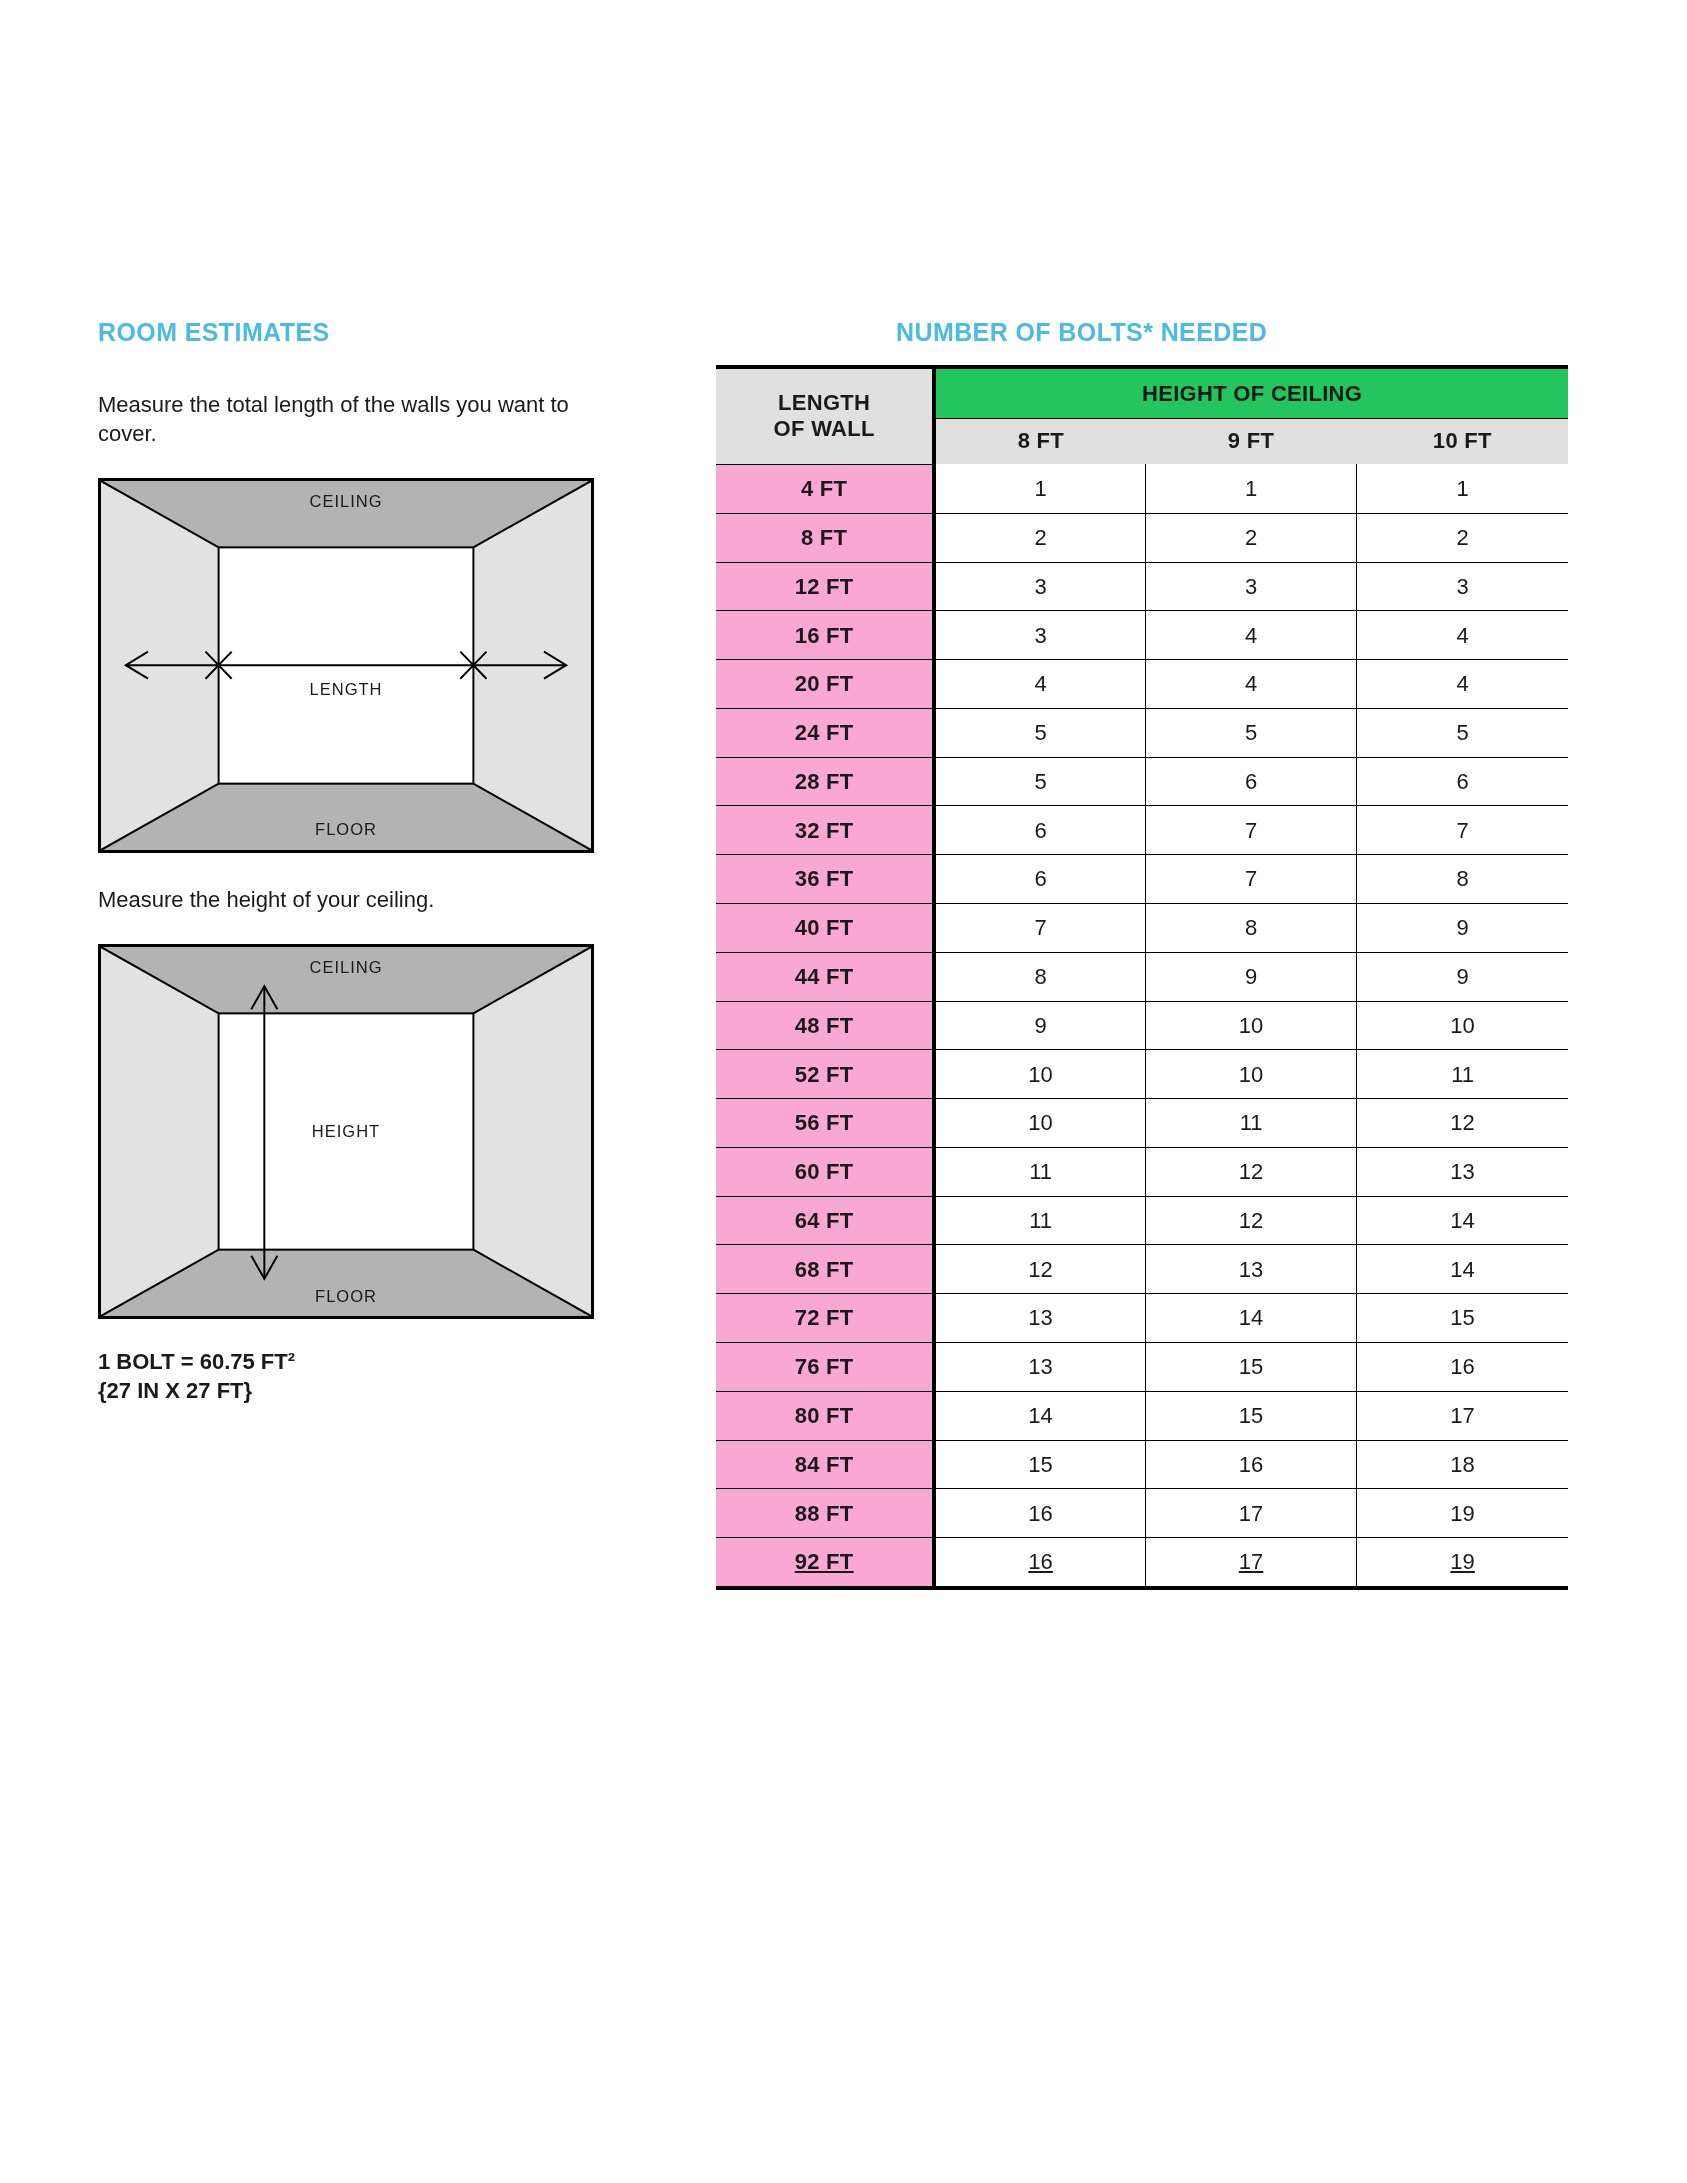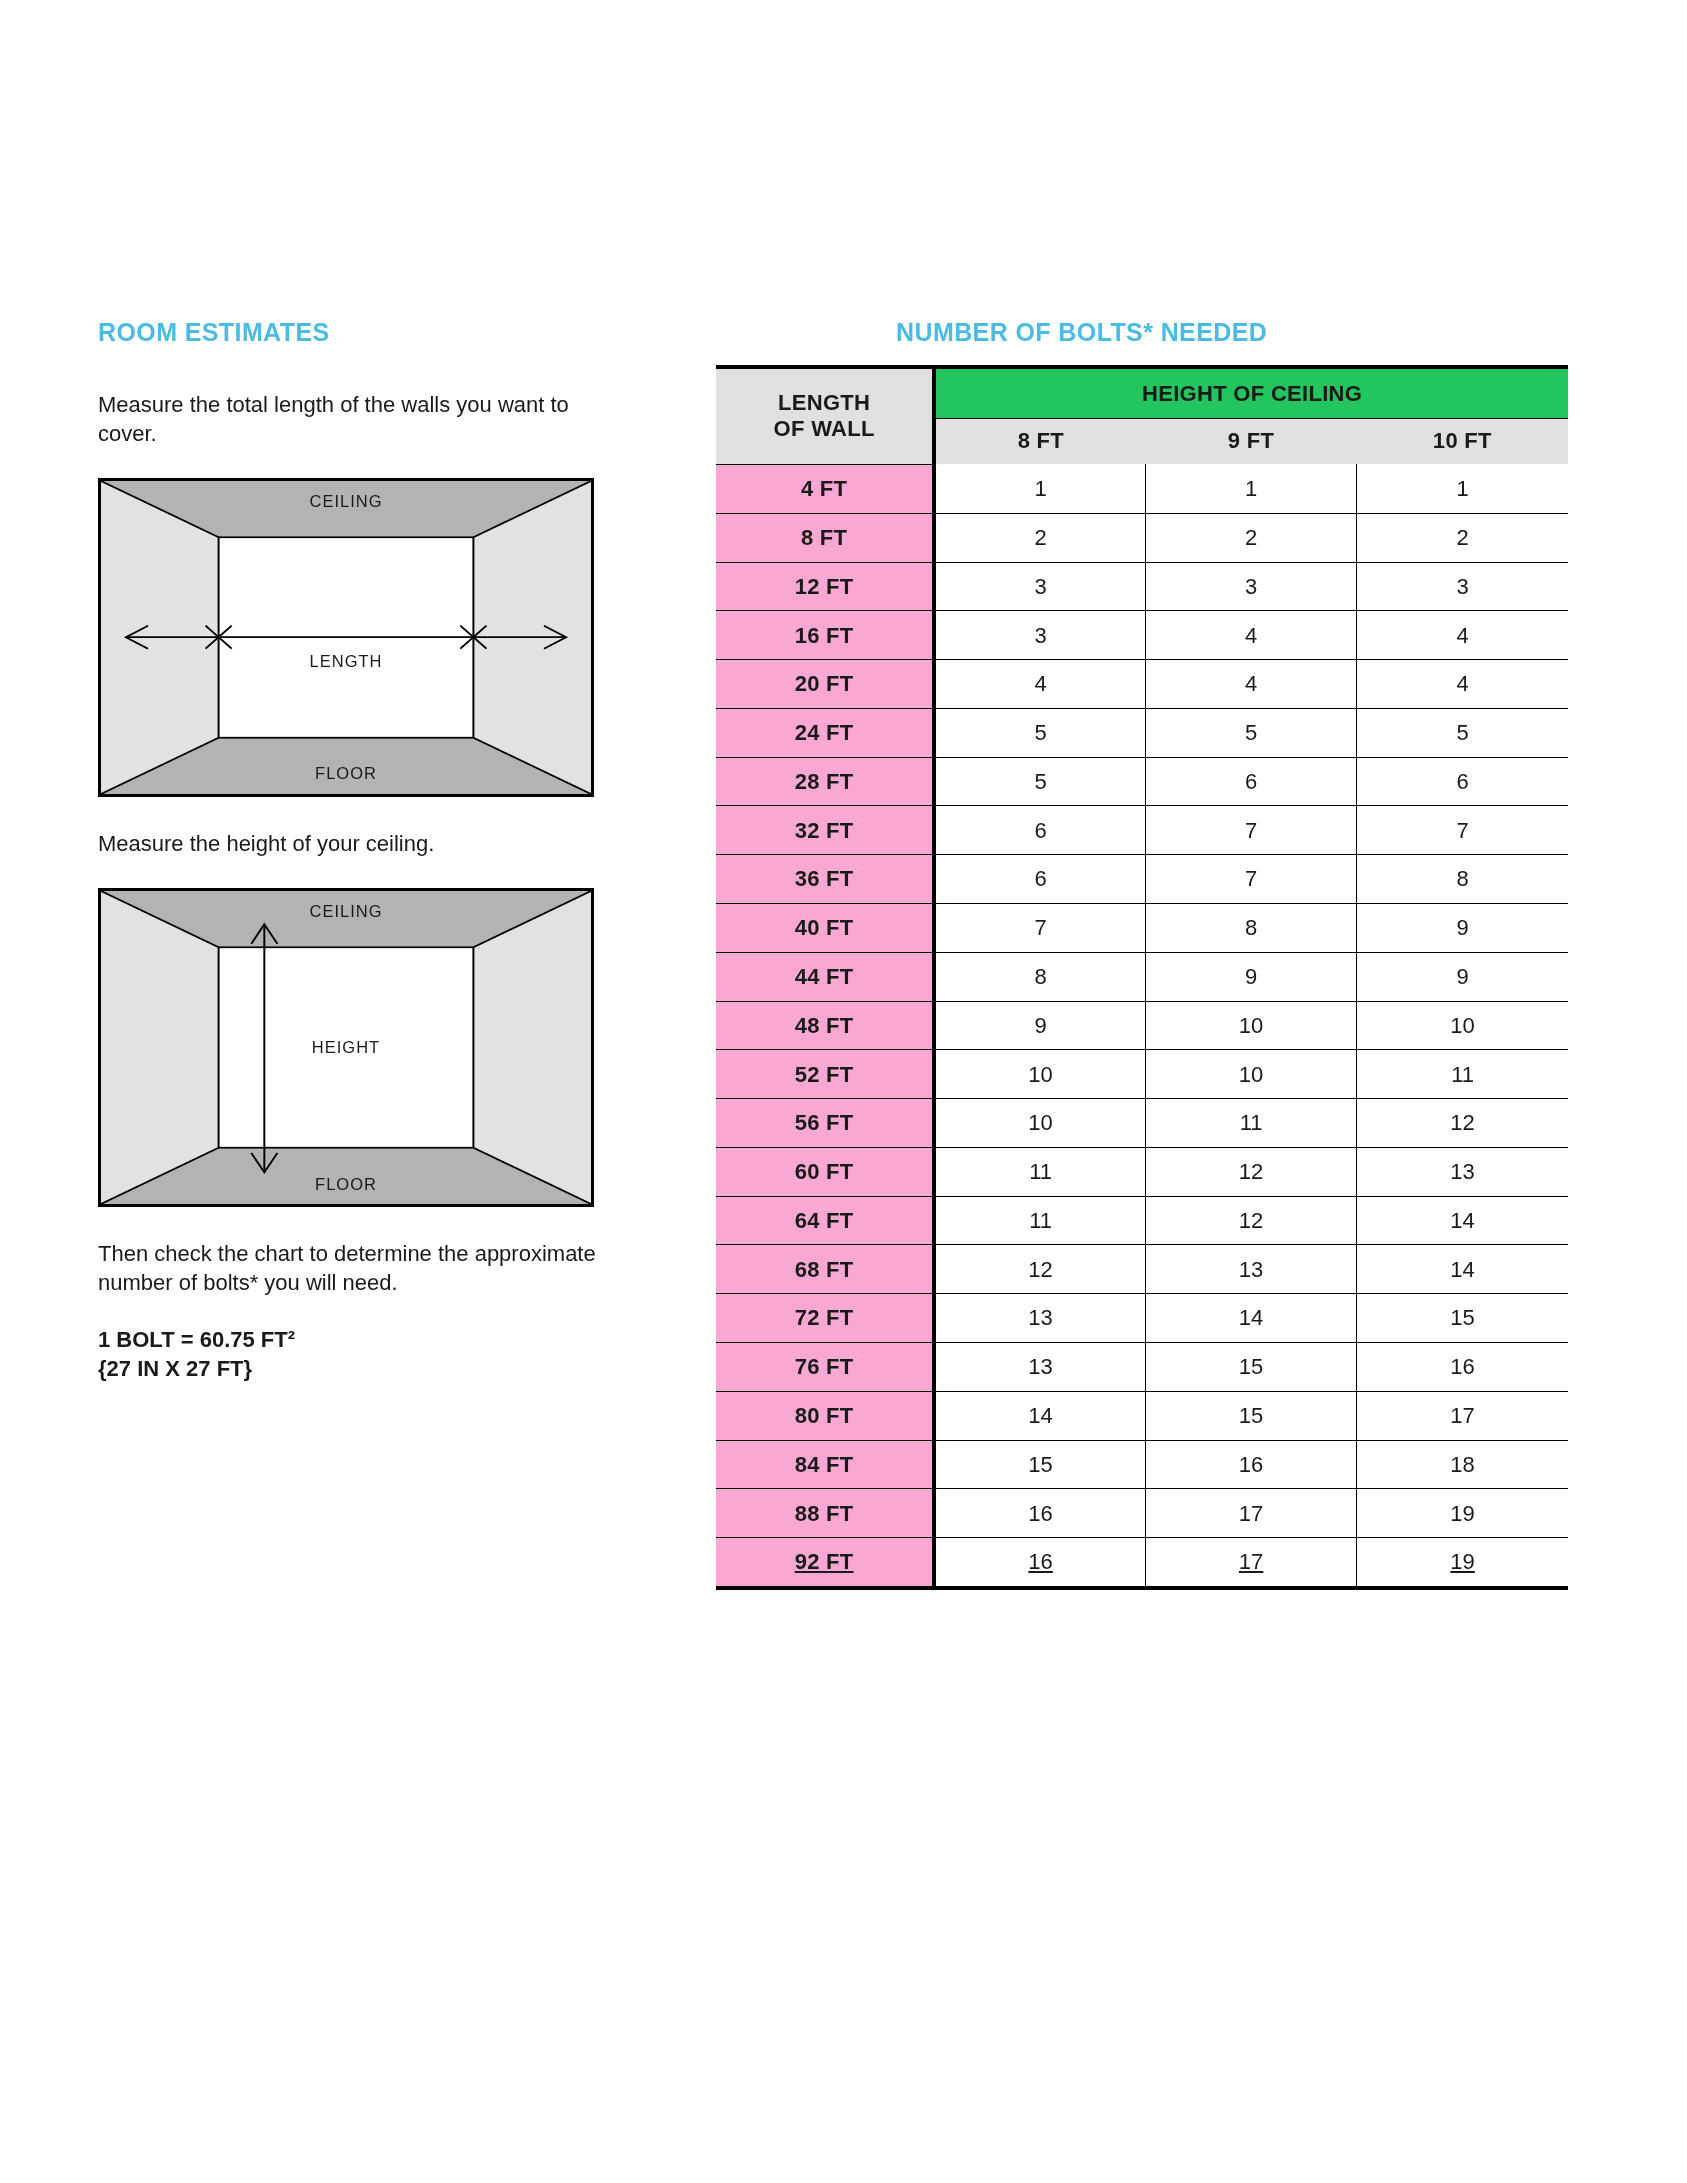--- a/index.html
+++ b/index.html
@@ -57,21 +57,21 @@
     font-size: 22px;
     line-height: 1.32;
     color: #1a1a1a;
     margin: 0;
   }
 
   
   .diagram {
     position: relative;
     width: 496px;
-    height: 319px;
+    height: 375px;
     margin-top: 30px;
     border: 3.3px solid #000;
     box-sizing: border-box;
     background: #ffffff;
   }
   .diagram .wall-top,
   .diagram .wall-bottom,
   .diagram .wall-left,
   .diagram .wall-right {
     position: absolute;
@@ -265,21 +265,20 @@
           <line x1="250" y1="58" x2="250" y2="490"></line>
           <polyline points="230,92 250,58 270,92"></polyline>
           <polyline points="230,456 250,490 270,456"></polyline>
         </g>
       </svg>
       <div class="diag-label label-ceiling">CEILING</div>
       <div class="diag-label label-floor">FLOOR</div>
       <div class="diag-label label-center-height">HEIGHT</div>
     </div>
 
-    <p class="para note-block">Then check the chart to determine the approximate number of bolts* you will need.</p>
 
 
     <div class="footnote2">
       <div>1 BOLT = 60.75 FT²</div>
       <div>{27 IN X 27 FT}</div>
     </div>
 
   </div>
 
   <div class="table-wrap">

